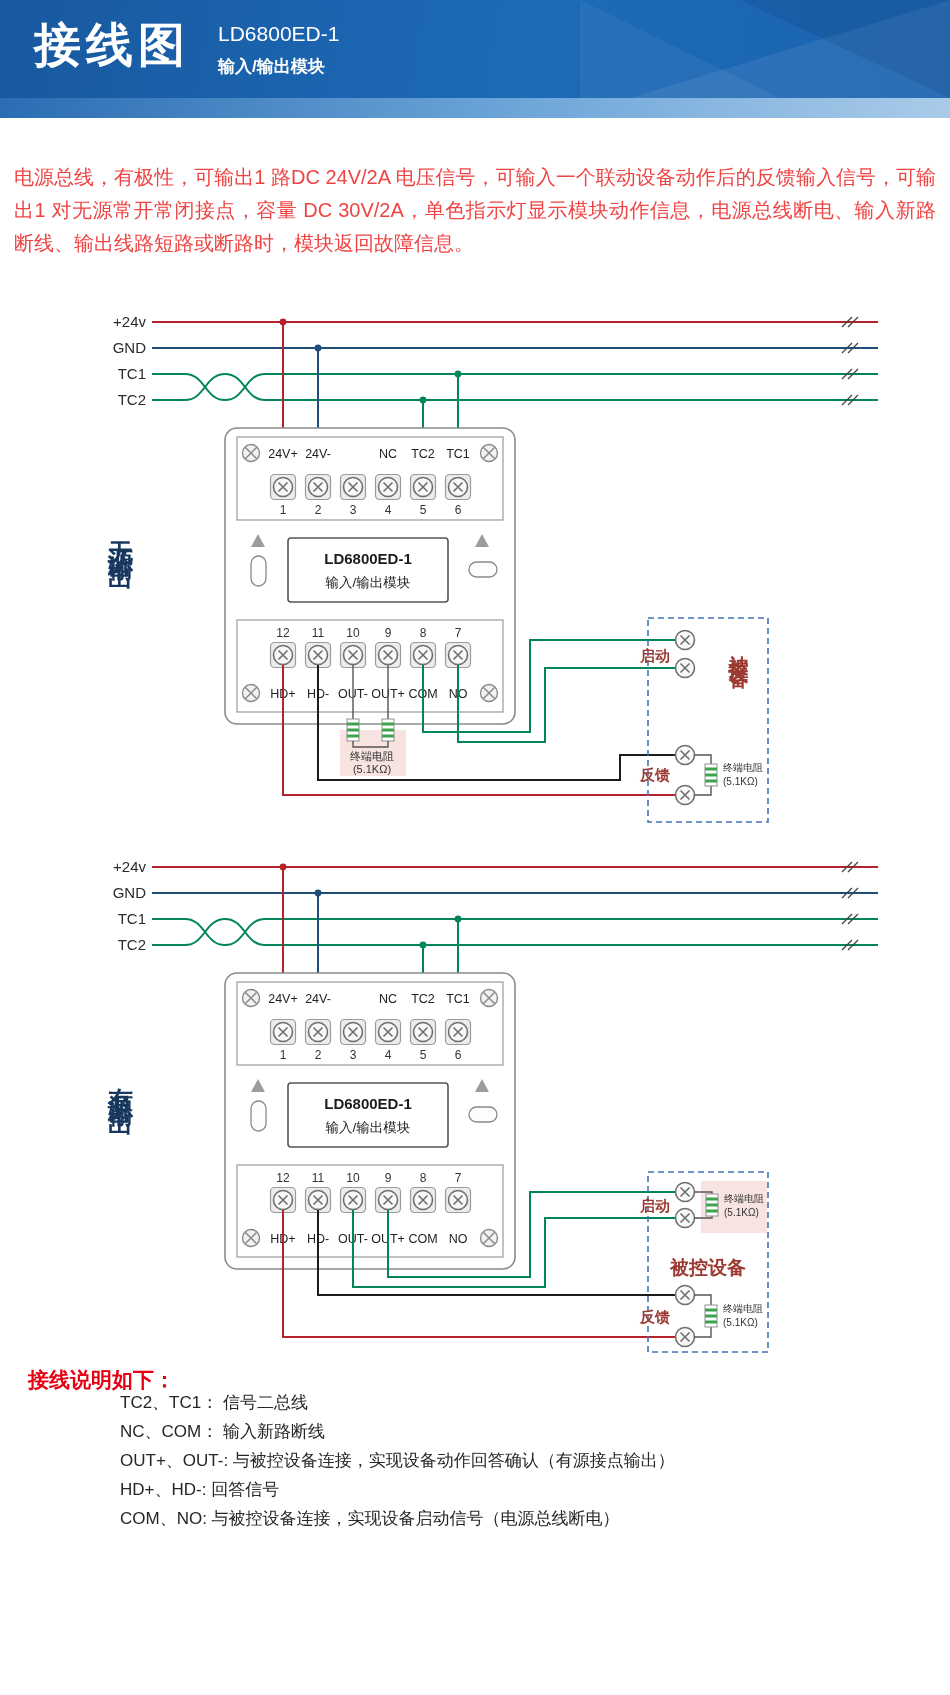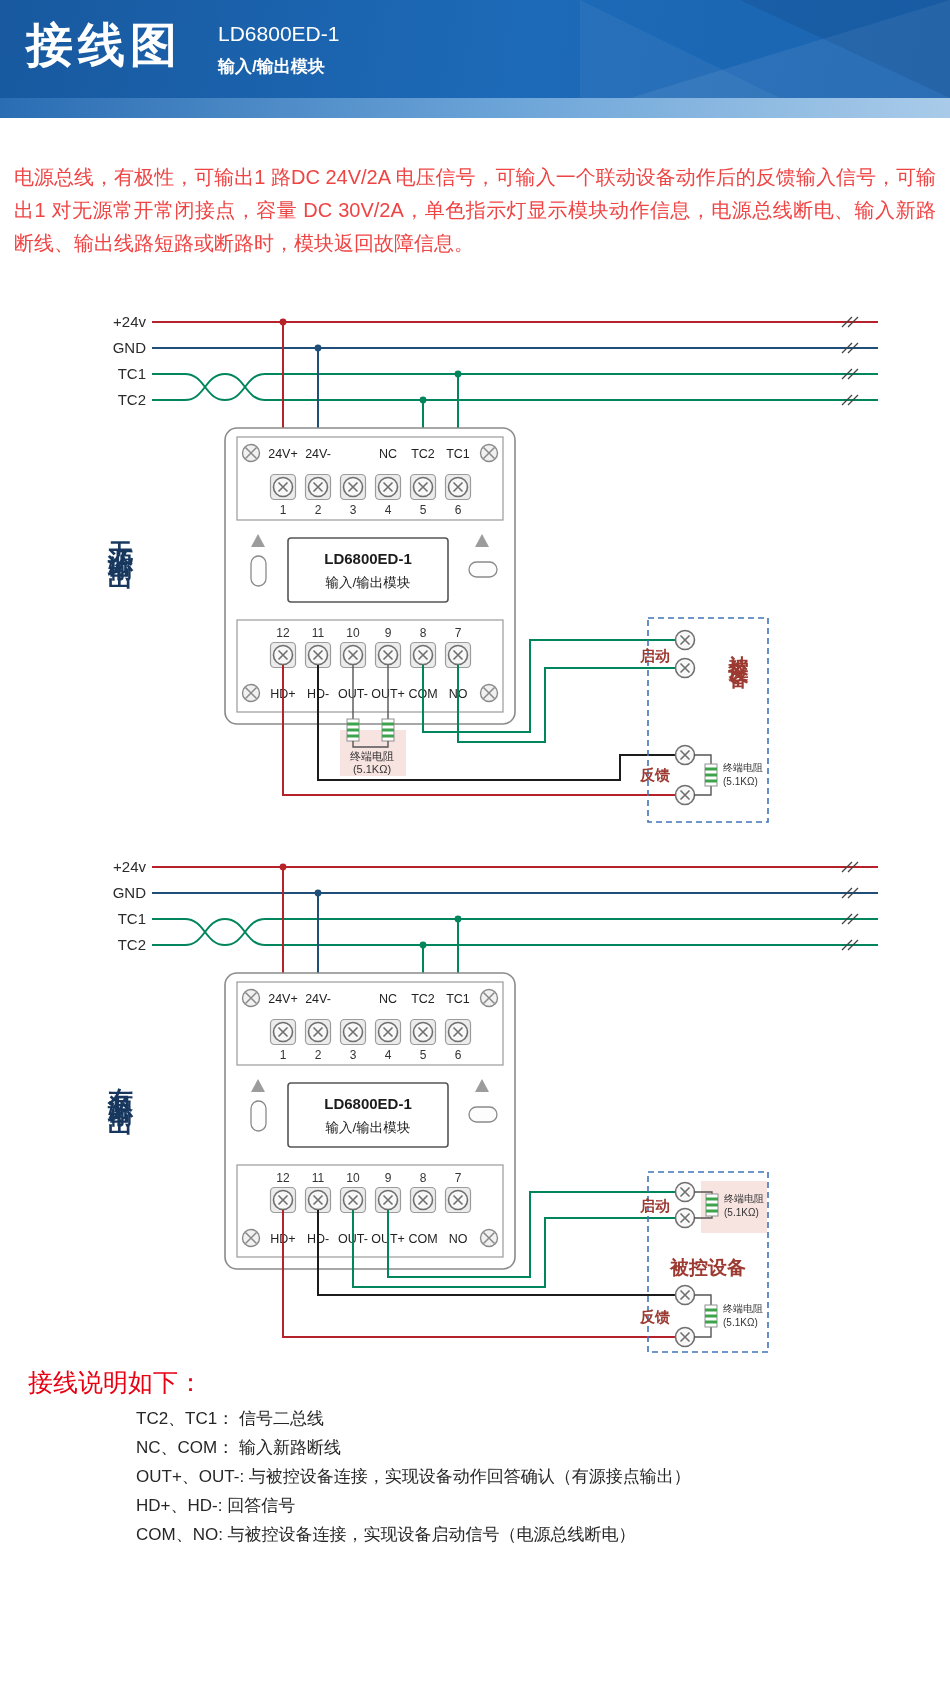--- a/index.html
+++ b/index.html
@@ -8,21 +8,21 @@
 
   
   .header{position:absolute;left:0;top:0;width:950px;height:98px;
           background:linear-gradient(100deg,#18599f 0%,#1d6ab8 55%,#1b64b0 100%);}
   .facet{position:absolute;top:0;height:98px;}
   .f1{right:0;width:320px;clip-path:polygon(0 100%,100% 0,100% 100%);background:rgba(255,255,255,0.07);}
   .f2{right:0;width:210px;clip-path:polygon(0 0,100% 0,100% 100%);background:rgba(8,40,82,0.14);}
   .f3{right:170px;width:200px;clip-path:polygon(0 0,100% 100%,0 100%);background:rgba(255,255,255,0.05);}
   .subband{position:absolute;left:0;top:98px;width:950px;height:20px;
            background:linear-gradient(90deg,#2a6db3 0%,#6ea6d9 55%,#a9cbe9 100%);}
-  .title{position:absolute;left:26px;top:14px;font-size:47px;font-weight:bold;color:#ffffff;letter-spacing:5px;}
+  .title{position:absolute;left:34px;top:14px;font-size:47px;font-weight:bold;color:#ffffff;letter-spacing:5px;}
   .model{position:absolute;left:218px;top:22px;font-size:21px;color:#ffffff;}
   .subtitle{position:absolute;left:218px;top:55px;font-size:17px;font-weight:bold;color:#ffffff;}
 
   
   .note{position:absolute;left:28px;top:130px;font-size:19px;font-weight:bold;color:#e60012;}
   .note-text{margin-left:24px;}
   .desc{position:absolute;left:14px;top:161px;width:922px;font-size:20px;line-height:33px;
         color:#ef4444;text-align:justify;}
 
   
@@ -48,22 +48,22 @@
   .mname{font-size:15px;font-weight:bold;fill:#1c1c1c;text-anchor:middle;}
   .mtype{font-size:13.5px;fill:#1c1c1c;text-anchor:middle;}
   .rtext{font-size:11px;fill:#333;text-anchor:middle;}
   .rtext-s{font-size:10px;fill:#333;text-anchor:start;}
   .devlabel{font-size:15px;font-weight:bold;fill:#9c3a32;text-anchor:end;}
   .devname{font-size:19px;font-weight:bold;fill:#9c3a32;text-anchor:middle;}
   .pink{fill:#f7e3e0;}
   .dashedbox{fill:none;stroke:#3f74b8;stroke-width:1.6;stroke-dasharray:6 4;}
 
   
-  .notes-title{position:absolute;left:28px;top:1366px;font-size:25px;font-weight:normal;color:#e60012;}
-  .notes-list{position:absolute;left:120px;top:1394px;margin:16px;padding:0;list-style:none;
+  .notes-title{position:absolute;left:28px;top:1366px;font-size:21px;font-weight:bold;color:#e60012;}
+  .notes-list{position:absolute;left:120px;top:1394px;margin:0;padding:0;list-style:none;
               font-size:17px;color:#262626;}
   .notes-list li{margin:0 0 11px 0;line-height:18px;}
 </style>
 </head>
 <body>
 
 <div class="page">
 
   <div class="header">
     <div class="facet f1"></div>

